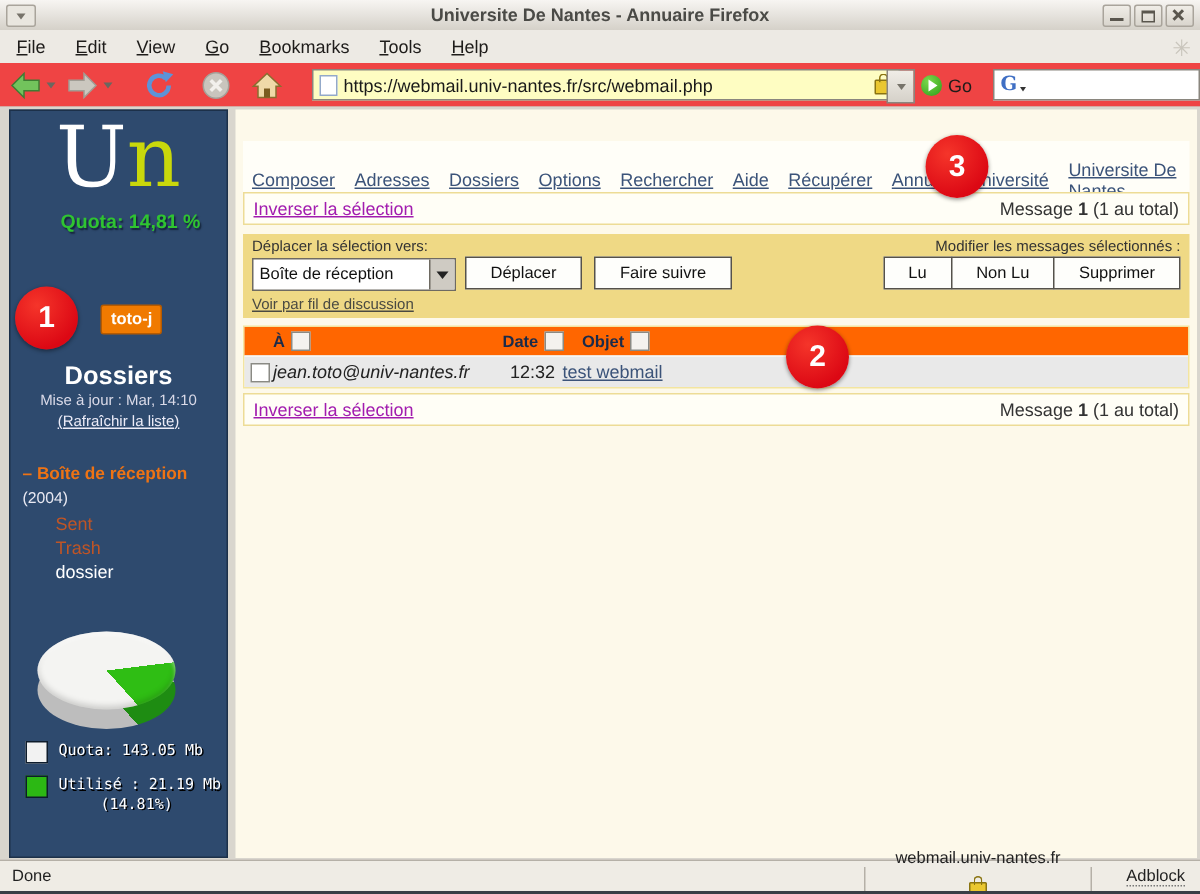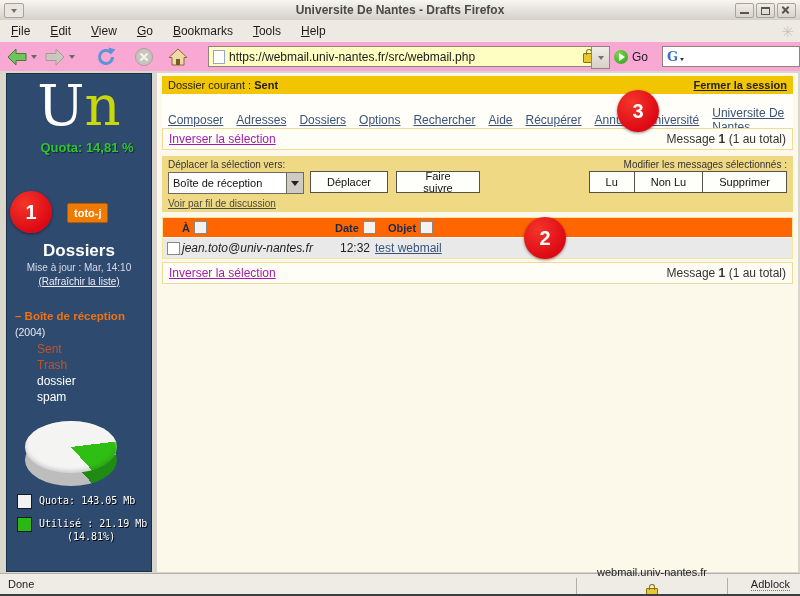--- a/index.html
+++ b/index.html
@@ -39,21 +39,21 @@
   
   .menubar{
     position:absolute;top:20px;left:0;right:0;height:22px;background:#EDEAE4;
     display:flex;align-items:center;padding-left:4px;
   }
   .menu-item{font-size:12px;color:#1E1C1A;padding:2px 7px;margin-right:6px;}
   .menu-item u{text-decoration:underline;}
   .throbber{position:absolute;right:6px;top:3px;font-size:15px;color:#C9C5BC;}
   
   .toolbar{
-    position:absolute;top:42px;left:0;right:0;height:29px;background:#f9a8d4;
+    position:absolute;top:42px;left:0;right:0;height:29px;background:#ef4444;
     border-bottom:1px solid #B8B3AA;
   }
   .tool-btn{position:absolute;top:3px;width:24px;height:23px;display:flex;align-items:center;justify-content:center;}
   .mini-arrow{position:absolute;top:13px;width:0;height:0;border:3px solid transparent;border-top:4px solid #6B675F;}
   .urlbar{
     position:absolute;left:208px;top:4px;width:382px;height:19px;background:#FEFDC2;
     border:1px solid #8A867E;display:flex;align-items:center;padding:0 4px;gap:4px;
   }
   .page-icon{width:10px;height:12px;background:#FFFFFF;border:1px solid #93A9C9;flex:none;}
   .url-input{
@@ -145,21 +145,21 @@
   }
   .move-select .sel-text{flex:1;padding-left:4px;white-space:nowrap;overflow:hidden;}
   .sel-arrow-btn{width:16px;height:100%;background:#CFCBC3;border-left:1px solid #6E6A62;display:flex;align-items:center;justify-content:center;flex:none;}
   .sel-arrow{width:0;height:0;border:4px solid transparent;border-top:5px solid #222;margin-top:4px;}
   .btn{
     height:22px;background:#FEFEFB;border:1px solid #55524B;font-size:11px;color:#111;
     display:inline-flex;align-items:center;justify-content:center;padding:0 16px;cursor:pointer;
     font-family:"Liberation Sans",sans-serif;
   }
   .move-btn{position:absolute;left:148px;top:15px;width:78px;}
-  .fwd-btn{position:absolute;left:234px;top:15px;width:84px;}
+  .fwd-btn{position:absolute;left:234px;top:15px;width:92px;}
   .mod-group{position:absolute;right:6px;top:15px;display:flex;}
   .mod-group .btn{margin-left:-1px;}
   .thread-link{position:absolute;left:6px;top:42px;font-size:10px;color:#4A4A42;text-decoration:underline;cursor:pointer;}
   .table-box{position:absolute;top:144px;left:5px;right:5px;border:1px solid #F3E5A0;}
   .thead{height:19px;background:#FF6600;position:relative;}
   .th{position:absolute;top:3px;font-size:11px;font-weight:bold;color:#1A2B4A;display:flex;align-items:center;gap:4px;}
   .th-from{left:19px;}
   .th-date{left:172px;}
   .th-subject{left:225px;}
   .checkbox{width:11px;height:11px;background:#F4F2EE;border:1px solid #8A8A84;display:inline-block;cursor:pointer;flex:none;}
@@ -191,21 +191,21 @@
   .annot-2{left:524px;top:217px;}
   .annot-3{left:617px;top:90px;}
 </style>
 </head>
 <body>
 
 <div class="titlebar">
   <div class="win-menu-btn">
       <span class="chevron-down"></span>
     </div>
-  <div class="title">Universite De Nantes - Drafts Firefox</div>
+  <div class="title">Universite De Nantes - Annuaire Firefox</div>
   <div class="win-controls">
     <div class="win-btn">
         <span class="glyph-min"></span>
       </div>
     <div class="win-btn">
         <span class="glyph-max"></span>
       </div>
     <div class="win-btn"><span class="glyph-close"></span></div>
   </div>
 </div>
@@ -280,43 +280,38 @@
     <div class="quota-line">Quota: 14,81 %</div>
     <span class="user-badge">toto-j</span>
     <div class="folders-title">Dossiers</div>
     <div class="updated">Mise à jour : Mar, 14:10</div>
     <div class="refresh-link">(Rafraîchir la liste)</div>
     <div class="folders">
       <div class="folder inbox"><span>– </span><span>Boîte de réception</span><span class="count"> (2004)</span></div>
       <div class="folder special">Sent</div>
       <div class="folder special">Trash</div>
       <div class="folder">dossier</div>
-      <div class="folder">spam</div>
     </div>
     <div class="pie">
       <div class="side"></div>
       <div class="top"></div>
     </div>
     <div class="legend">
       <div class="legend-row">
         <span class="swatch white"></span>
         <span class="legend-text">Quota: 143.05 Mb</span>
       </div>
       <div class="legend-row">
         <span class="swatch green"></span>
         <span class="legend-text"><span>Utilisé : 21.19 Mb</span><span class="legend-sub">(14.81%)</span></span>
       </div>
     </div>
   </div>
 
   <div class="main">
-    <div class="gold-bar">
-      <span><span>Dossier courant : </span><b>Sent</b></span>
-      <span class="signout-link">Fermer la session</span>
-    </div>
     <div class="nav-row">
       <span class="nav-link">Composer</span>
       <span class="nav-link">Adresses</span>
       <span class="nav-link">Dossiers</span>
       <span class="nav-link">Options</span>
       <span class="nav-link">Rechercher</span>
       <span class="nav-link">Aide</span>
       <span class="nav-link">Récupérer</span>
       <span class="nav-link">Annuaire Université</span>
       <span class="nav-spacer"></span>

